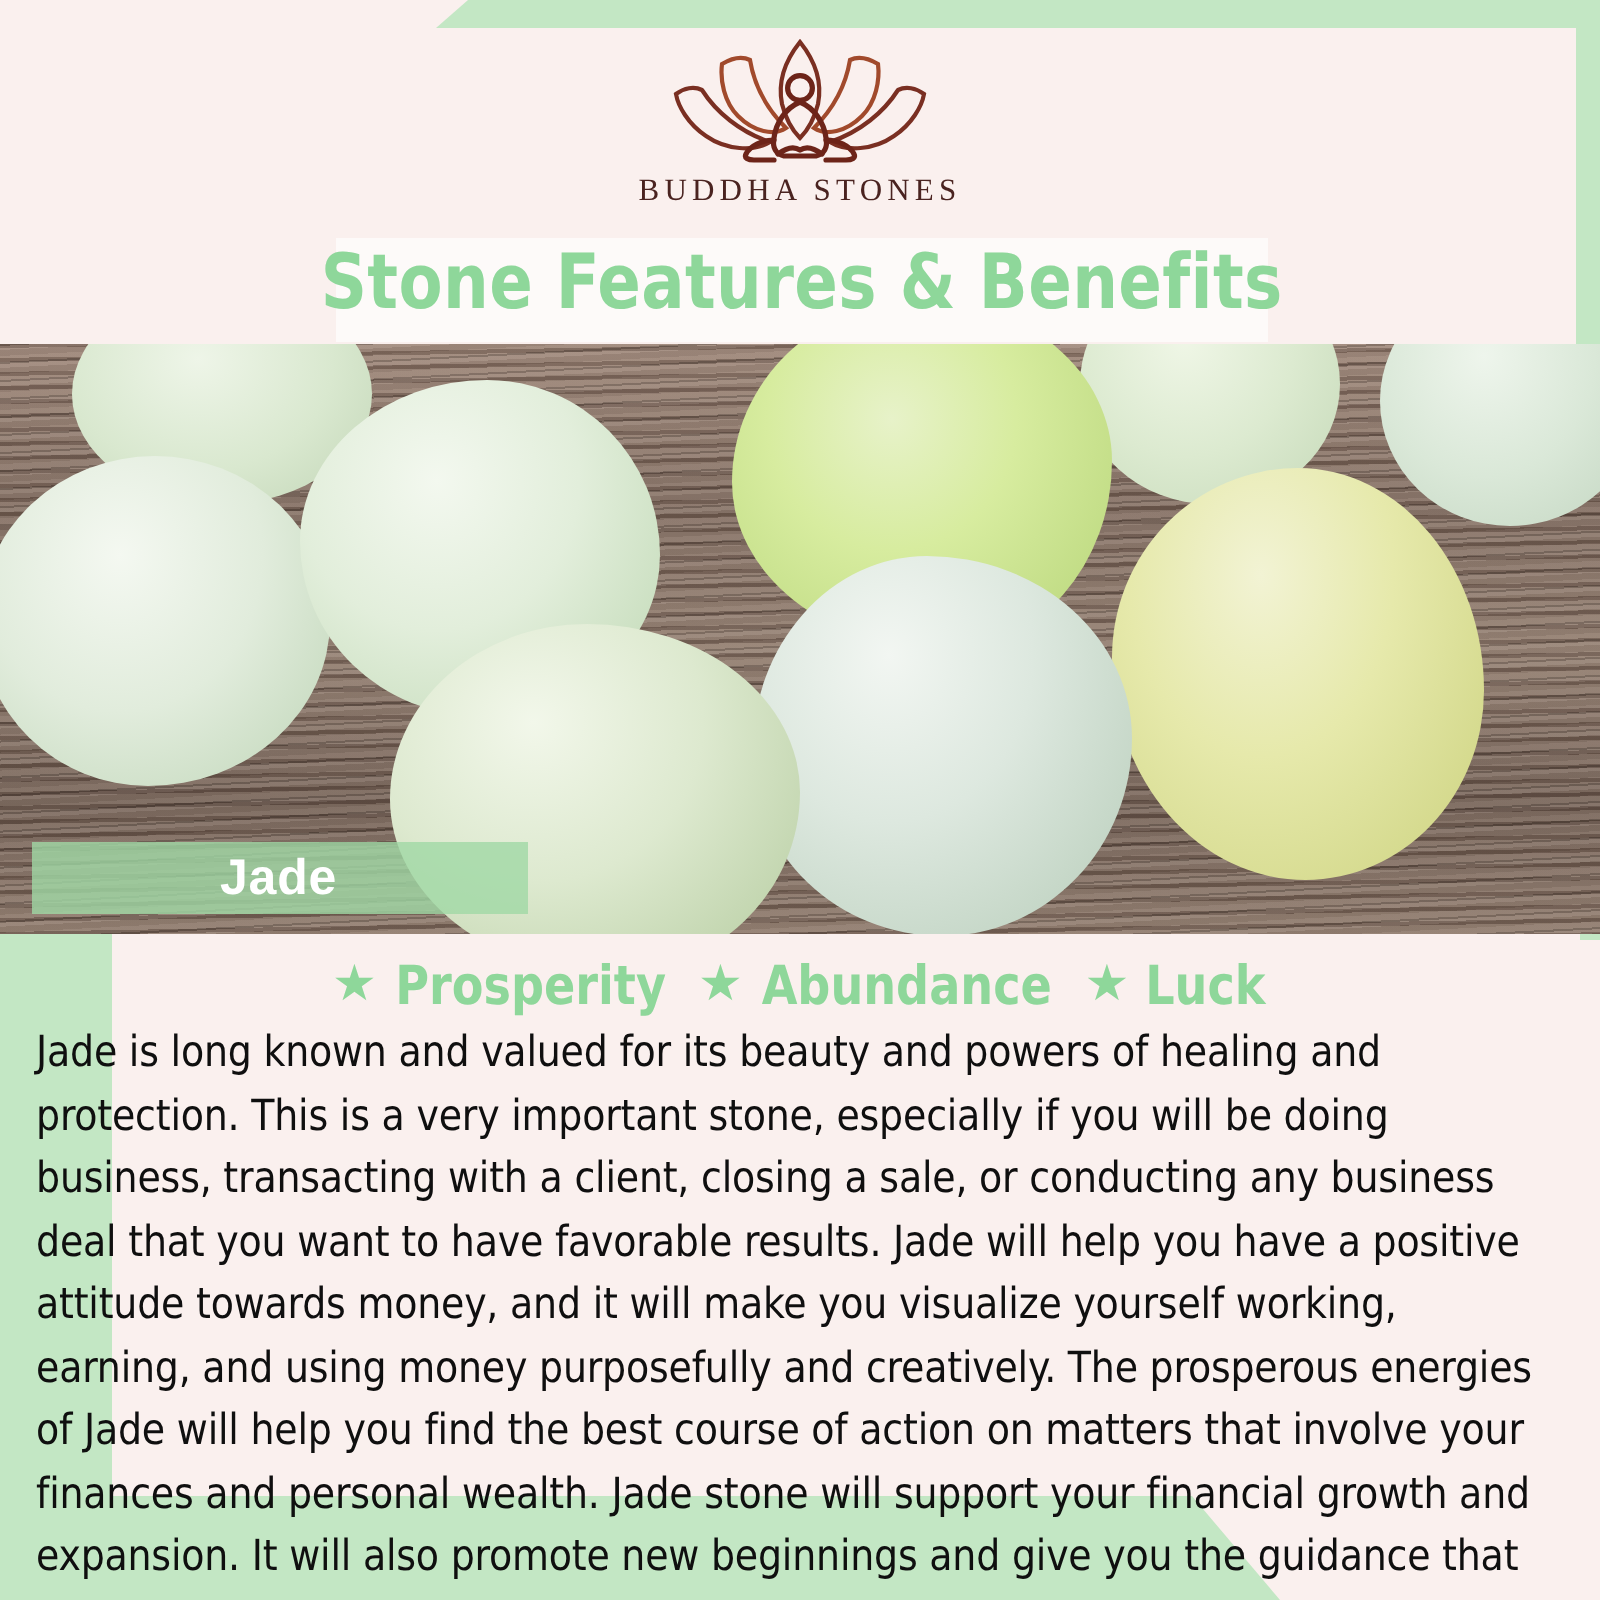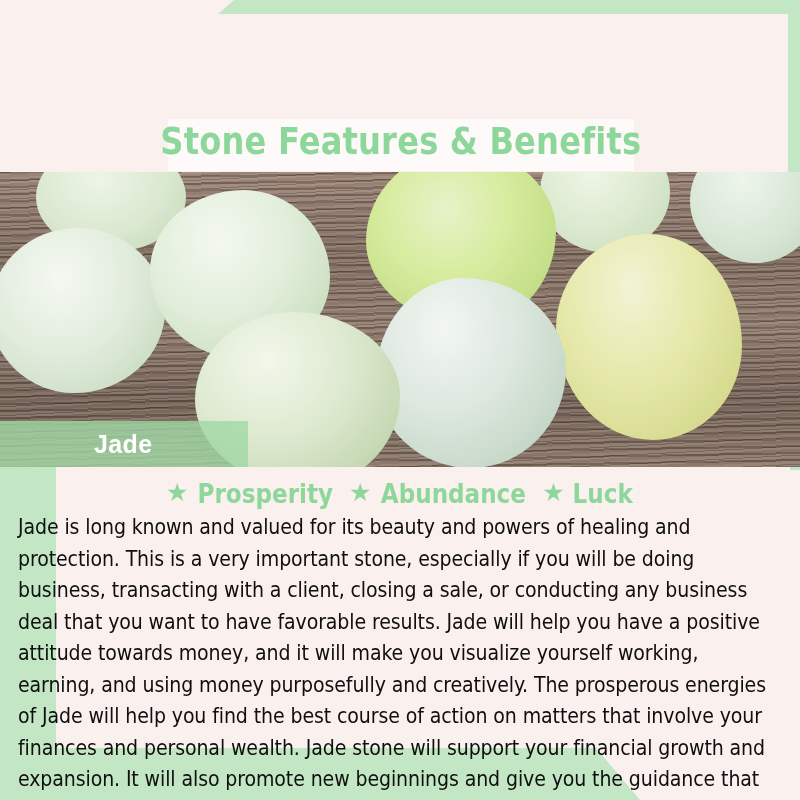--- a/index.html
+++ b/index.html
@@ -176,24 +176,24 @@
   .s8 { left: 690px; top: -34px; width: 130px; height: 125px;
         background: radial-gradient(ellipse at 40% 32%, #eef5ec 0%, #dae8d8 50%, #c2d5c0 100%);
         border-radius: 50%; }
   .s9 { left: 36px; top: -30px; width: 150px; height: 110px;
         background: radial-gradient(ellipse at 42% 34%, #eef5e8 0%, #d9e8cf 55%, #c1d5b6 100%);
         border-radius: 50%; }
 
   
   .jade-bar {
     position: absolute;
-    left: 0;
+    left: 16px;
     top: 421px;
     width: 248px;
-    height: 46px;
+    height: 36px;
     background: rgba(160, 216, 165, 0.80);
     display: flex;
     align-items: center;
     box-sizing: border-box;
     padding-left: 94px;
   }
   .jade-text {
     font-family: "Liberation Sans", sans-serif;
     font-weight: bold;
     font-size: 25px;
@@ -253,20 +253,39 @@
 
 <div id="page">
 
   <div class="deco-top-right"></div>
   <div class="deco-right-edge"></div>
   <div class="deco-right-mid"></div>
   <div class="deco-left-edge"></div>
   <div class="deco-left-block"></div>
   <div class="deco-bottom"></div>
 
+  <div class="header">
+    <svg class="logo-mark" viewBox="0 0 150 72">
+      <g fill="none" stroke="#7a2f22" stroke-width="2.1" stroke-linecap="round">
+        <path d="M75 7 C67 17, 64 28, 66 38 C68 46, 72 52, 75 55 C78 52, 82 46, 84 38 C86 28, 83 17, 75 7 Z"></path>
+        <path d="M50 16 C52 28, 58 40, 68 50 C62 54, 52 52, 44 44 C37 37, 35 26, 36 18 C41 15, 46 14, 50 16 Z" stroke="#a14a2c"></path>
+        <path d="M100 16 C98 28, 92 40, 82 50 C88 54, 98 52, 106 44 C113 37, 115 26, 114 18 C109 15, 104 14, 100 16 Z" stroke="#a14a2c"></path>
+        <path d="M26 31 C33 42, 45 52, 60 57 C52 62, 38 61, 28 54 C19 48, 14 39, 13 33 C17 30, 22 29, 26 31 Z"></path>
+        <path d="M124 31 C117 42, 105 52, 90 57 C98 62, 112 61, 122 54 C131 48, 136 39, 137 33 C133 30, 128 29, 124 31 Z"></path>
+      </g>
+      <g fill="none" stroke="#6d2419" stroke-width="2.6" stroke-linecap="round" stroke-linejoin="round">
+        <circle cx="75" cy="30" r="6.2"></circle>
+        <path d="M75 37 C68 40, 63 47, 62 55 C61 60, 63 63, 67 64 L83 64 C87 63, 89 60, 88 55 C87 47, 82 40, 75 37 Z"></path>
+        <path d="M62 56 C56 56, 50 59, 48 63 C47 65, 49 66, 52 66 L62 66"></path>
+        <path d="M88 56 C94 56, 100 59, 102 63 C103 65, 101 66, 98 66 L88 66"></path>
+        <path d="M64 63 C68 60, 72 59, 75 61 C78 59, 82 60, 86 63"></path>
+      </g>
+    </svg>
+    <div class="logo-word">BUDDHA STONES</div>
+  </div>
 
   <div class="title-banner">
     <div class="title-text">Stone Features &amp; Benefits</div>
   </div>
 
   <div class="photo">
     <div class="wood"></div>
     <div class="stone s9"></div>
     <div class="stone s7"></div>
     <div class="stone s8"></div>

